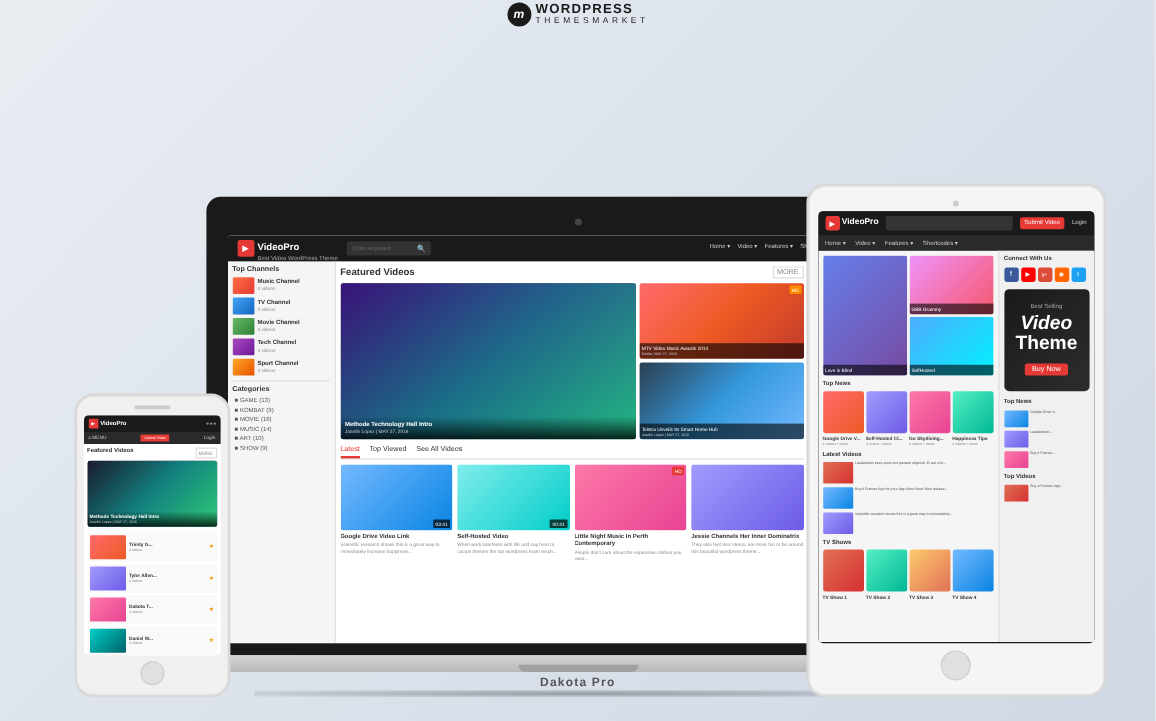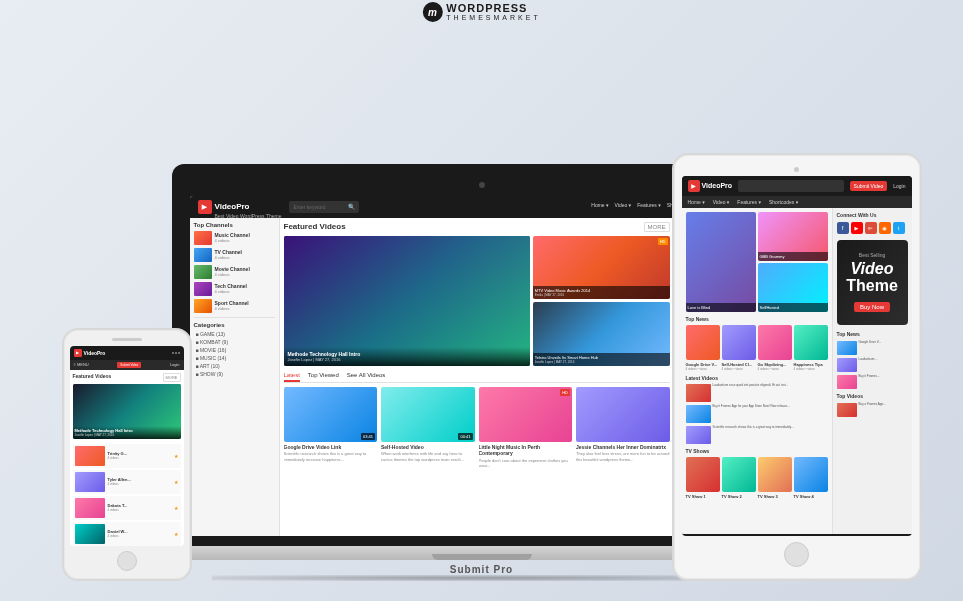--- a/index.html
+++ b/index.html
@@ -1239,21 +1239,21 @@
                 <span style="font-style:italic;">Video</span>
               </div>
               <div class="video-theme-subtitle" style="font-size:10px;font-weight:900;">Theme</div>
               <div class="buy-now-btn">Buy Now</div>
             </div>
           </div>
         </div>
       </div>
     </div>
     <div class="macbook-base"></div>
-    <div class="macbook-label">Submit Pro</div>
+    <div class="macbook-label">Dakota Pro</div>
     <div class="macbook-shadow"></div>
   </div>
 
   <div class="tablet">
     <div class="tablet-bezel">
       <div class="tablet-camera"></div>
       <div class="tablet-screen">
 
         <div class="tablet-header">
           <div class="tablet-logo">

